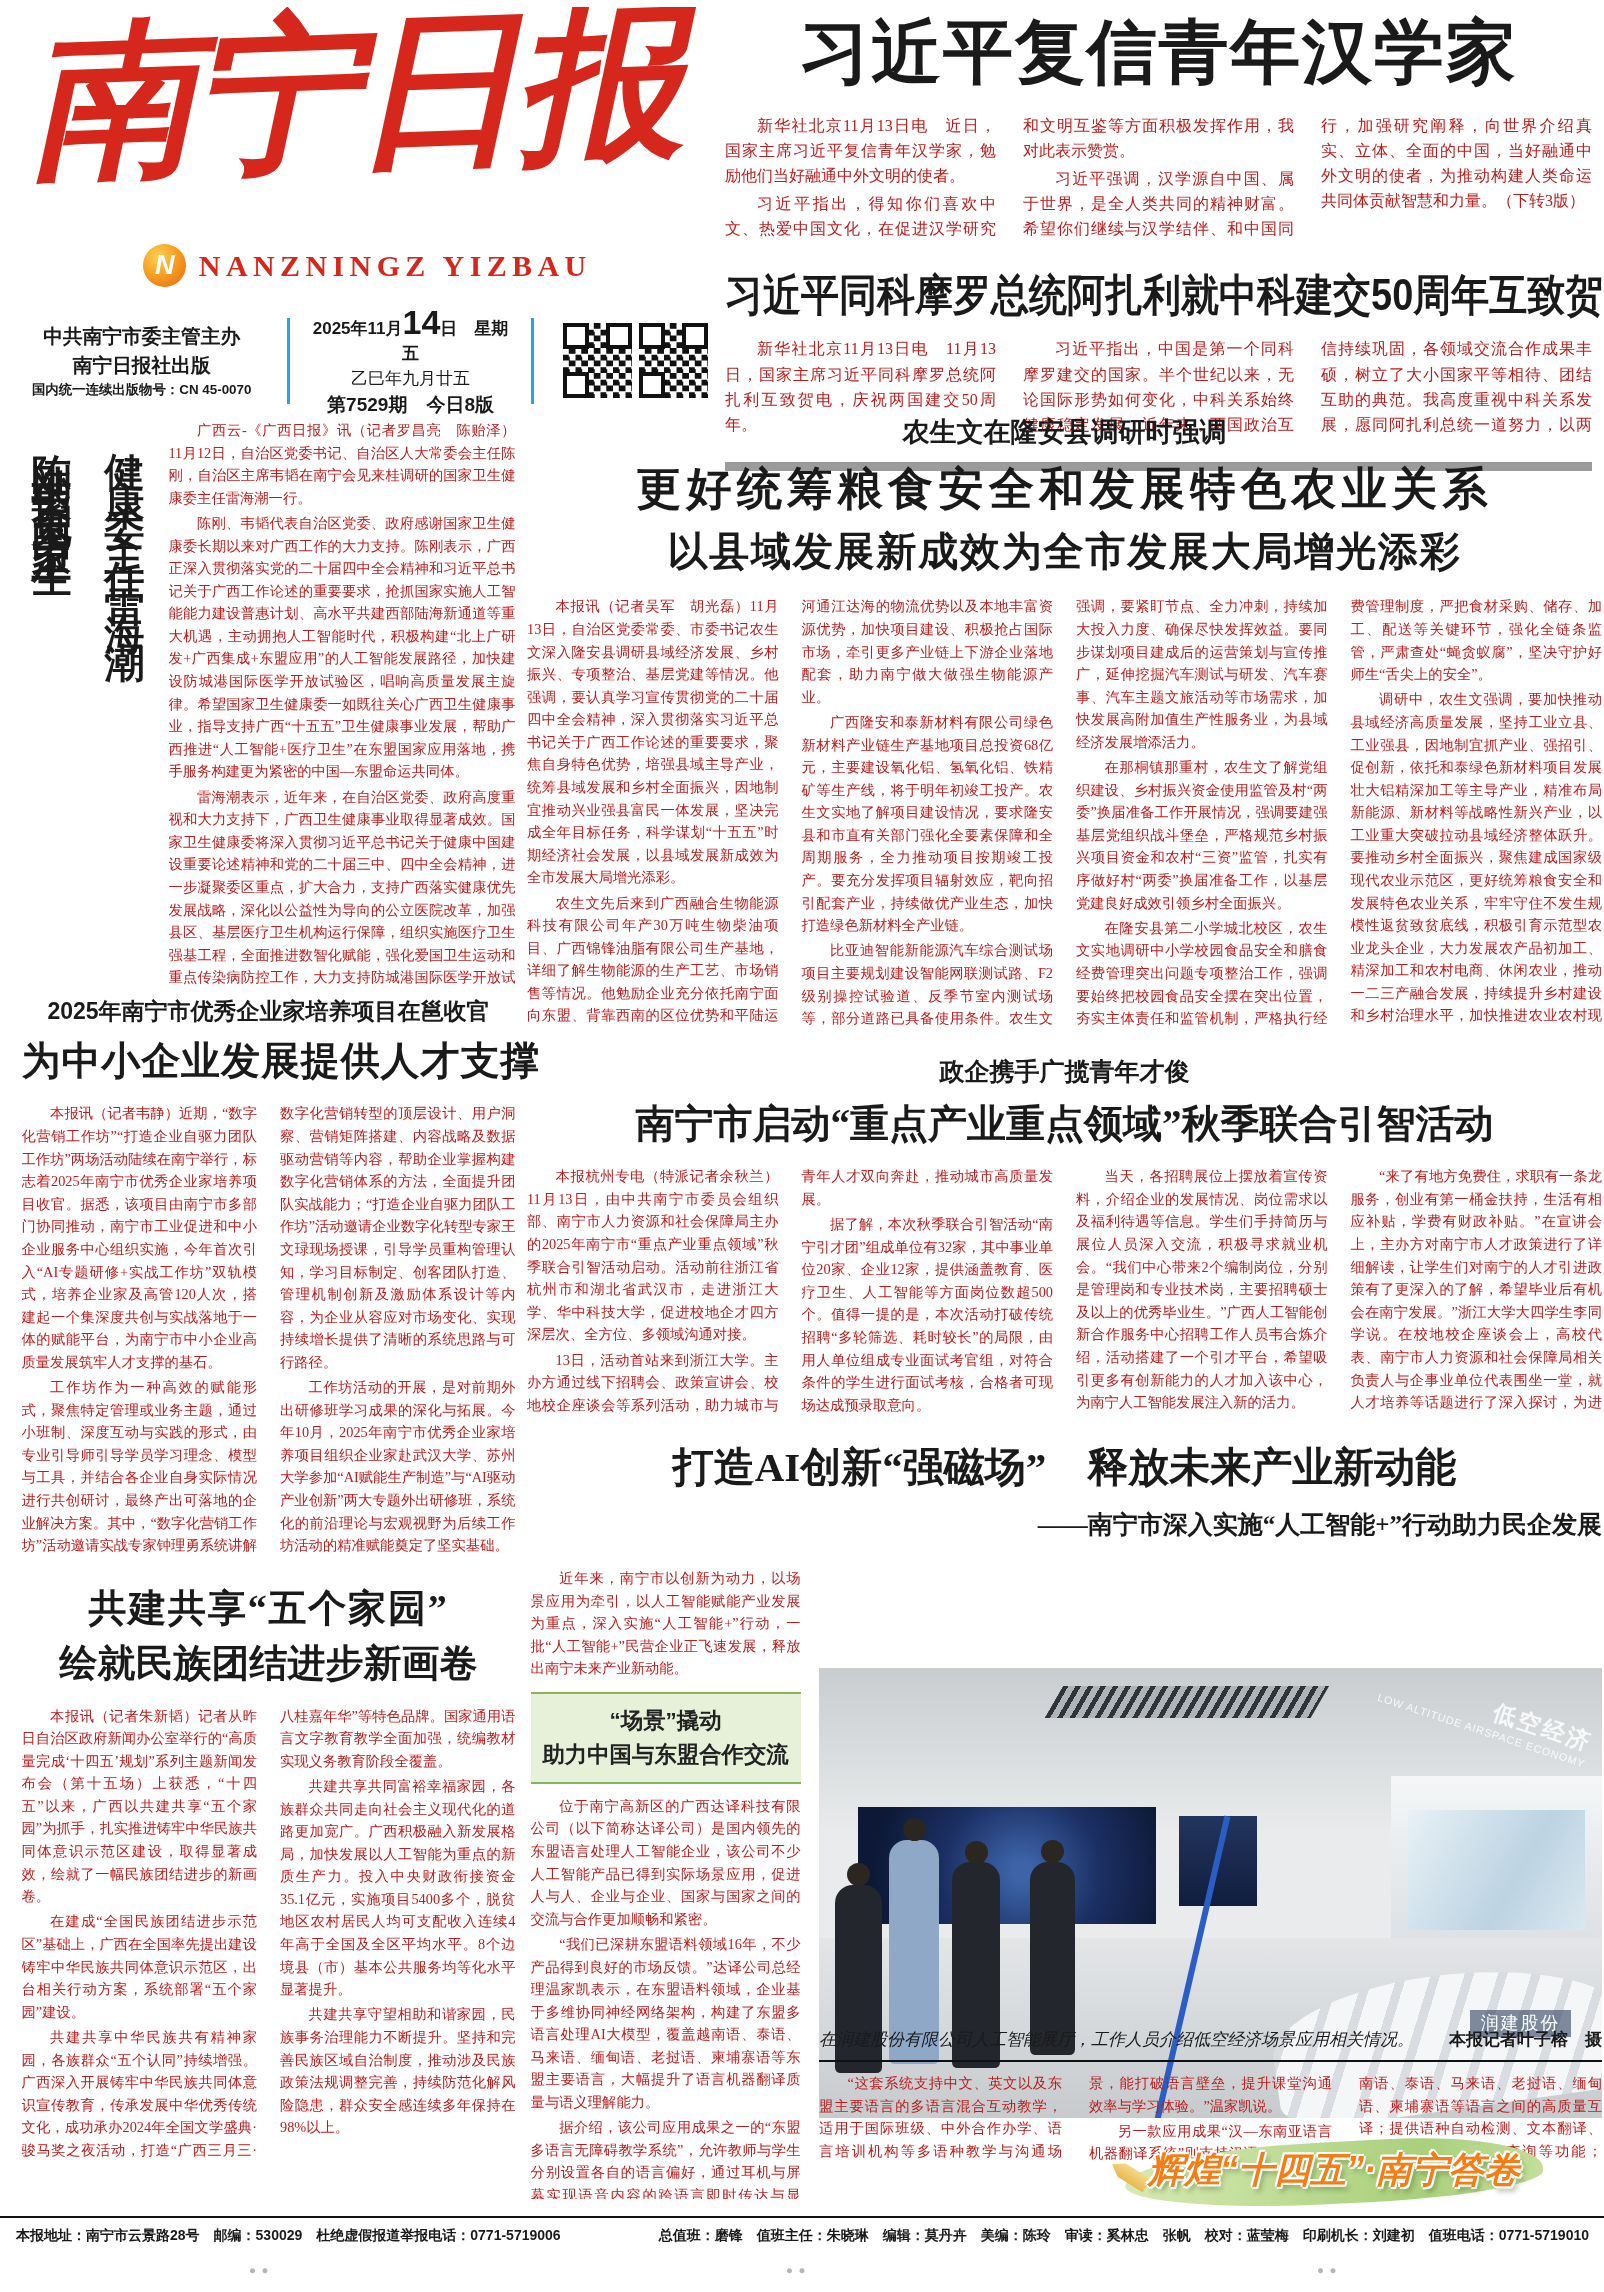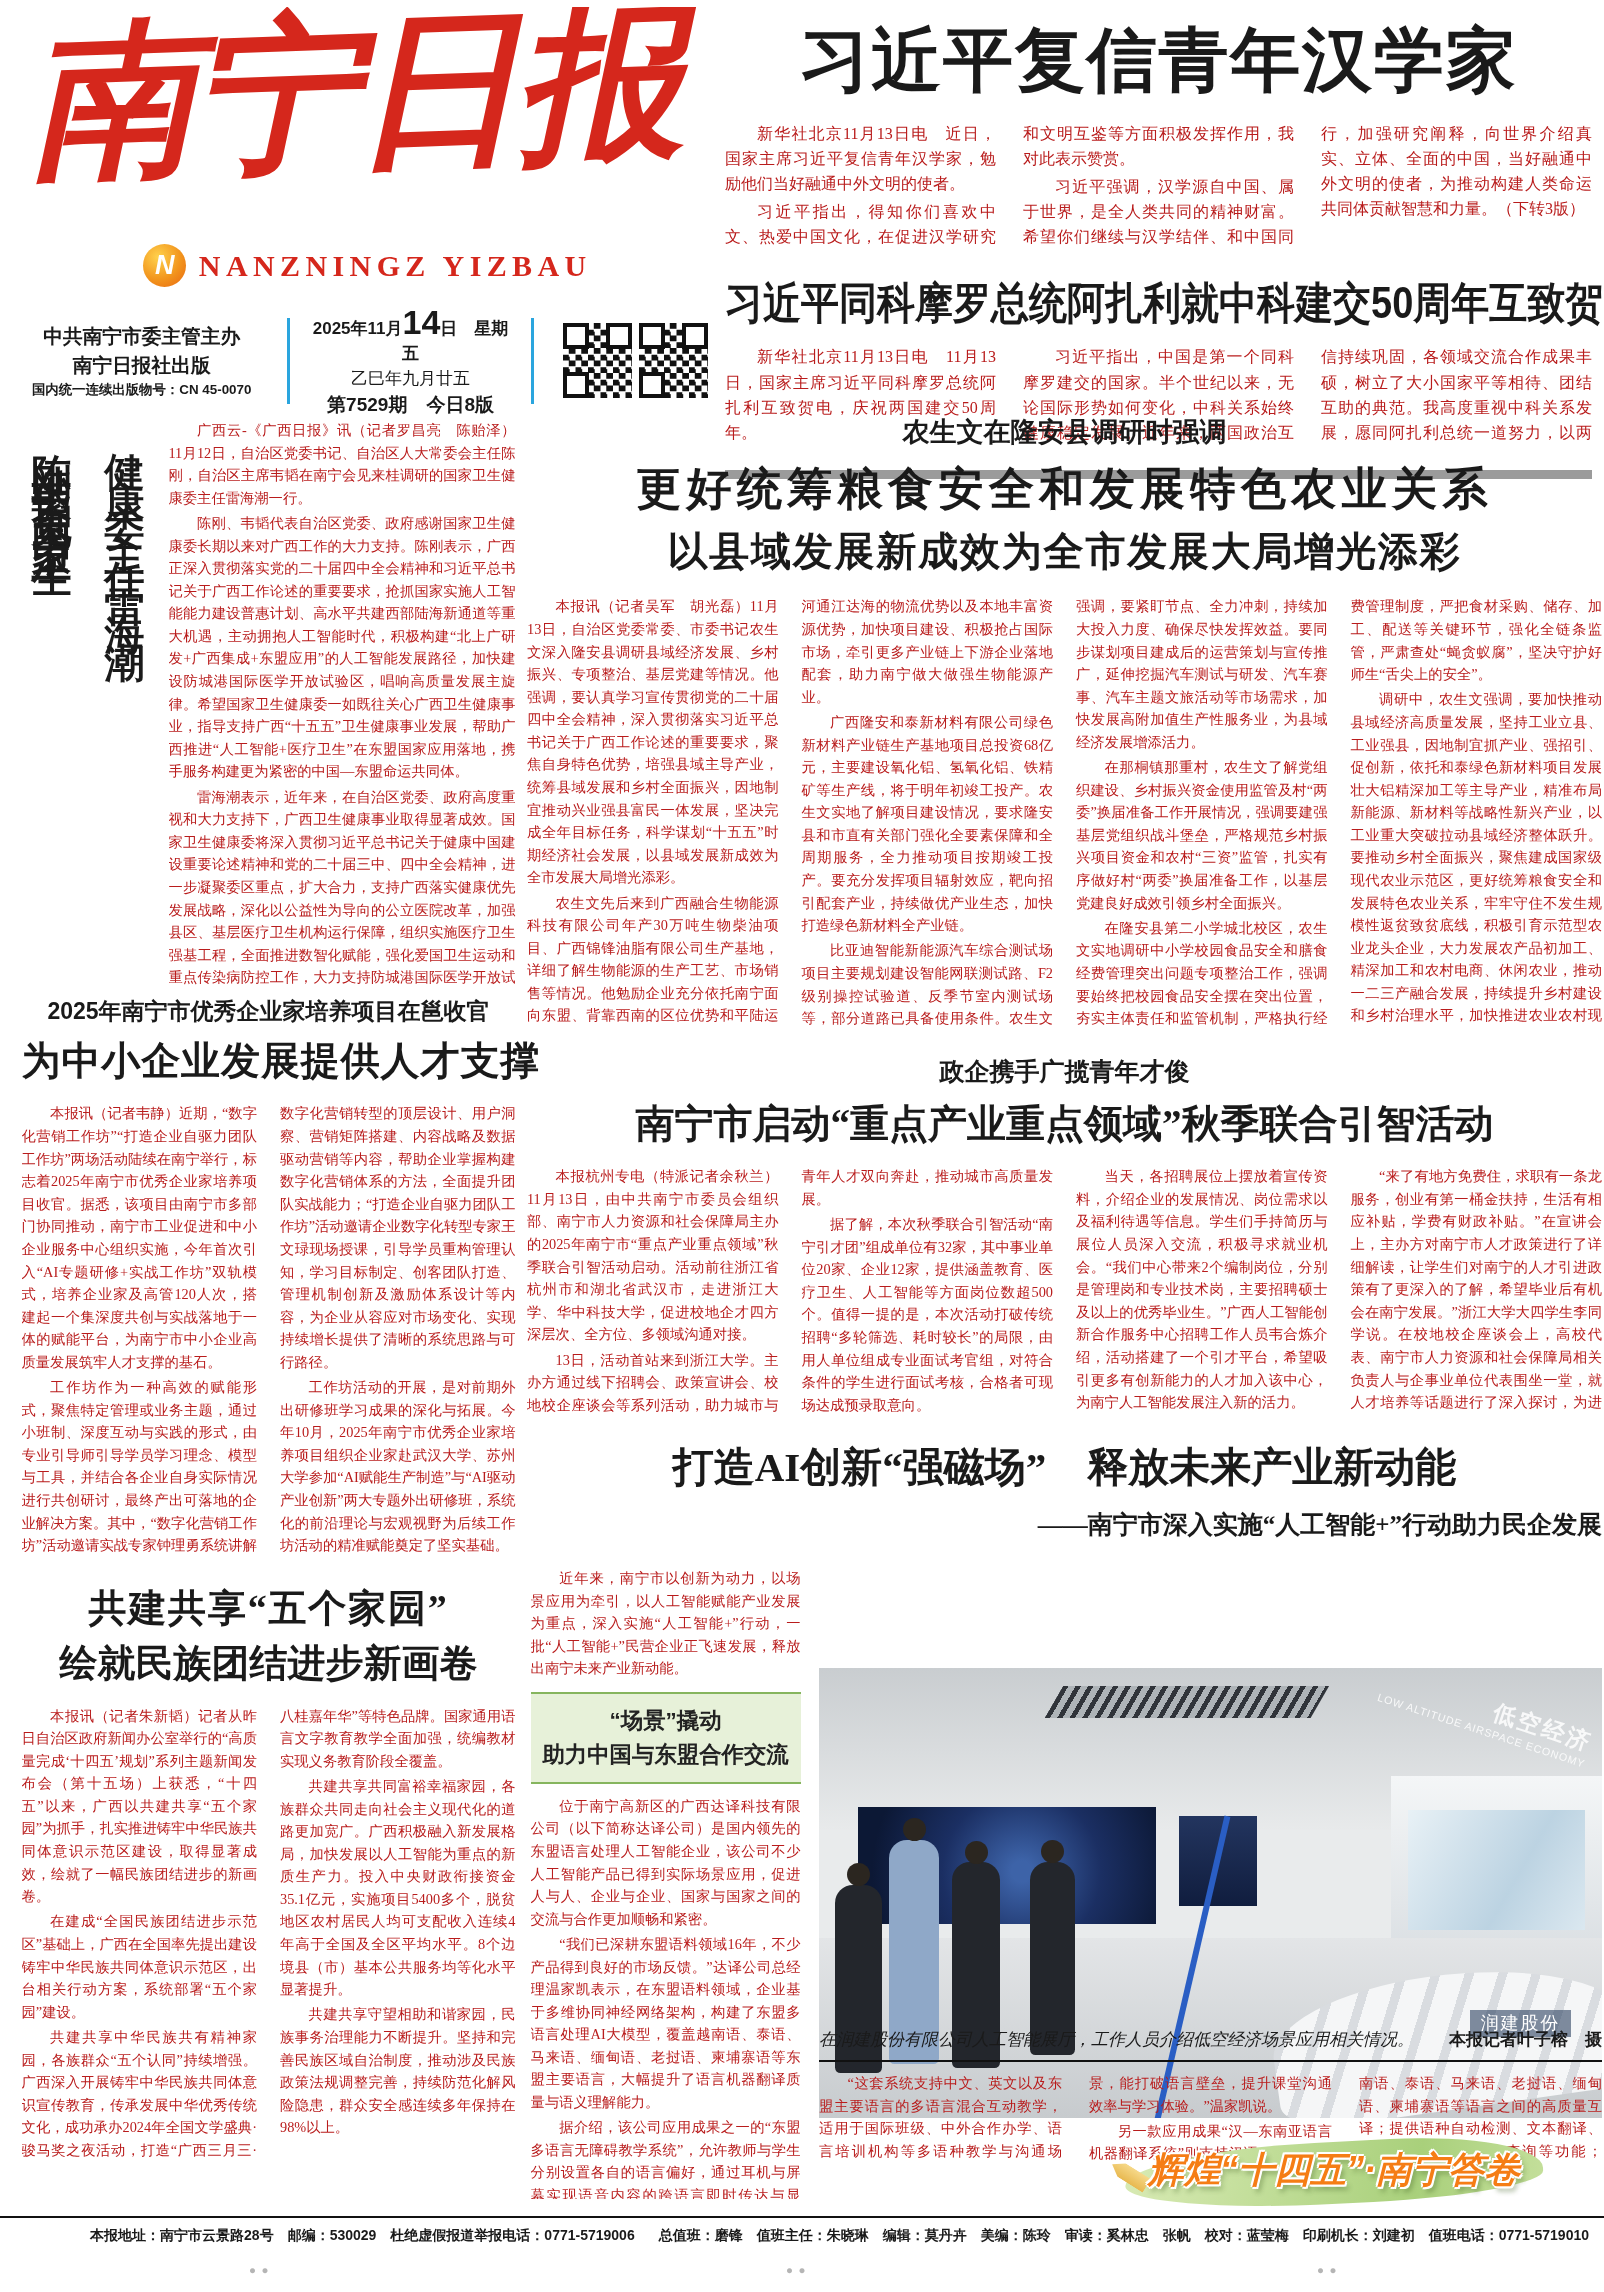--- a/index.html
+++ b/index.html
@@ -108,22 +108,22 @@
     background:linear-gradient(100deg,#d8eab4,#a9d07b 70%,#c4df9b);
     border-radius:58% 46% 52% 64%/68% 74% 46% 58%;transform:rotate(-3deg);}
   .banner .pencil{position:absolute;left:0;top:30px;width:41px;height:16px;transform:rotate(32deg);
     background:linear-gradient(#f6d98a,#e8b84f);clip-path:polygon(0 50%,28% 0,100% 0,100% 100%,28% 100%);}
   .banner .txt{position:relative;font-size:36px;font-weight:bold;font-style:italic;
     color:#f57d15;white-space:nowrap;font-family:"Liberation Sans",sans-serif;padding:9px 0 0 39px;
     text-shadow:-1.8px 0 #fff,1.8px 0 #fff,0 -1.8px #fff,0 1.8px #fff,1.8px 1.8px #fff,-1.8px -1.8px #fff,3.6px 4.5px 5.4px rgba(60,90,30,.45);}
 
   
   .footer{position:absolute;left:0;right:0;top:2216px;border-top:2.7px solid #111;
-    display:flex;justify-content:flex-end;padding:9px 16px 0 16px;
-    font-size:14px;font-weight:bold;font-family:"Liberation Sans",sans-serif;gap:24px;}
+    display:flex;justify-content:space-between;padding:9px 16px 0 16px;
+    font-size:14px;font-weight:bold;font-family:"Liberation Sans",sans-serif;}
   .dotpair{position:absolute;top:2264px;color:#b5b5b5;font-size:11.6px;letter-spacing:5.4px;}
 </style>
 </head>
 <body>
 
 <div class="page">
 
   <div class="abs" style="left:27px;top:7.2px;width:681px;height:233px;overflow:hidden;">
     <div class="calligraphy">南宁日报</div>
   </div>
@@ -149,21 +149,21 @@
         <i class="tr"></i>
         <i class="bl"></i>
       </div>
     <div class="qr">
         <i class="tl"></i>
         <i class="tr"></i>
         <i class="bl"></i>
       </div>
   </div>
 
-  <div class="abs" style="left:725px;top:14px;width:867px;">
+  <div class="abs" style="left:725px;top:6px;width:867px;">
     <div class="center h-xi1">习近平复信青年汉学家</div>
     <div class="body-text cols3" style="height:139px;font-size:16px;margin-top:12.5px;">
         <p>新华社北京11月13日电　近日，国家主席习近平复信青年汉学家，勉励他们当好融通中外文明的使者。</p>
         <p>习近平指出，得知你们喜欢中文、热爱中国文化，在促进汉学研究和文明互鉴等方面积极发挥作用，我对此表示赞赏。</p>
         <p>习近平强调，汉学源自中国、属于世界，是全人类共同的精神财富。希望你们继续与汉学结伴、和中国同行，加强研究阐释，向世界介绍真实、立体、全面的中国，当好融通中外文明的使者，为推动构建人类命运共同体贡献智慧和力量。（下转3版）</p>
       </div>
     <div class="center h-xi2" style="margin-top:14.3px;">习近平同科摩罗总统阿扎利就中科建交50周年互致贺电</div>
     <div class="body-text cols3" style="height:115px;font-size:16px;margin-top:19.7px;">
         <p>新华社北京11月13日电　11月13日，国家主席习近平同科摩罗总统阿扎利互致贺电，庆祝两国建交50周年。</p>
         <p>习近平指出，中国是第一个同科摩罗建交的国家。半个世纪以来，无论国际形势如何变化，中科关系始终健康稳定发展。近年来，两国政治互信持续巩固，各领域交流合作成果丰硕，树立了大小国家平等相待、团结互助的典范。我高度重视中科关系发展，愿同阿扎利总统一道努力，以两国建交50周年为契机，赓续传统友谊，（下转3版）</p>

